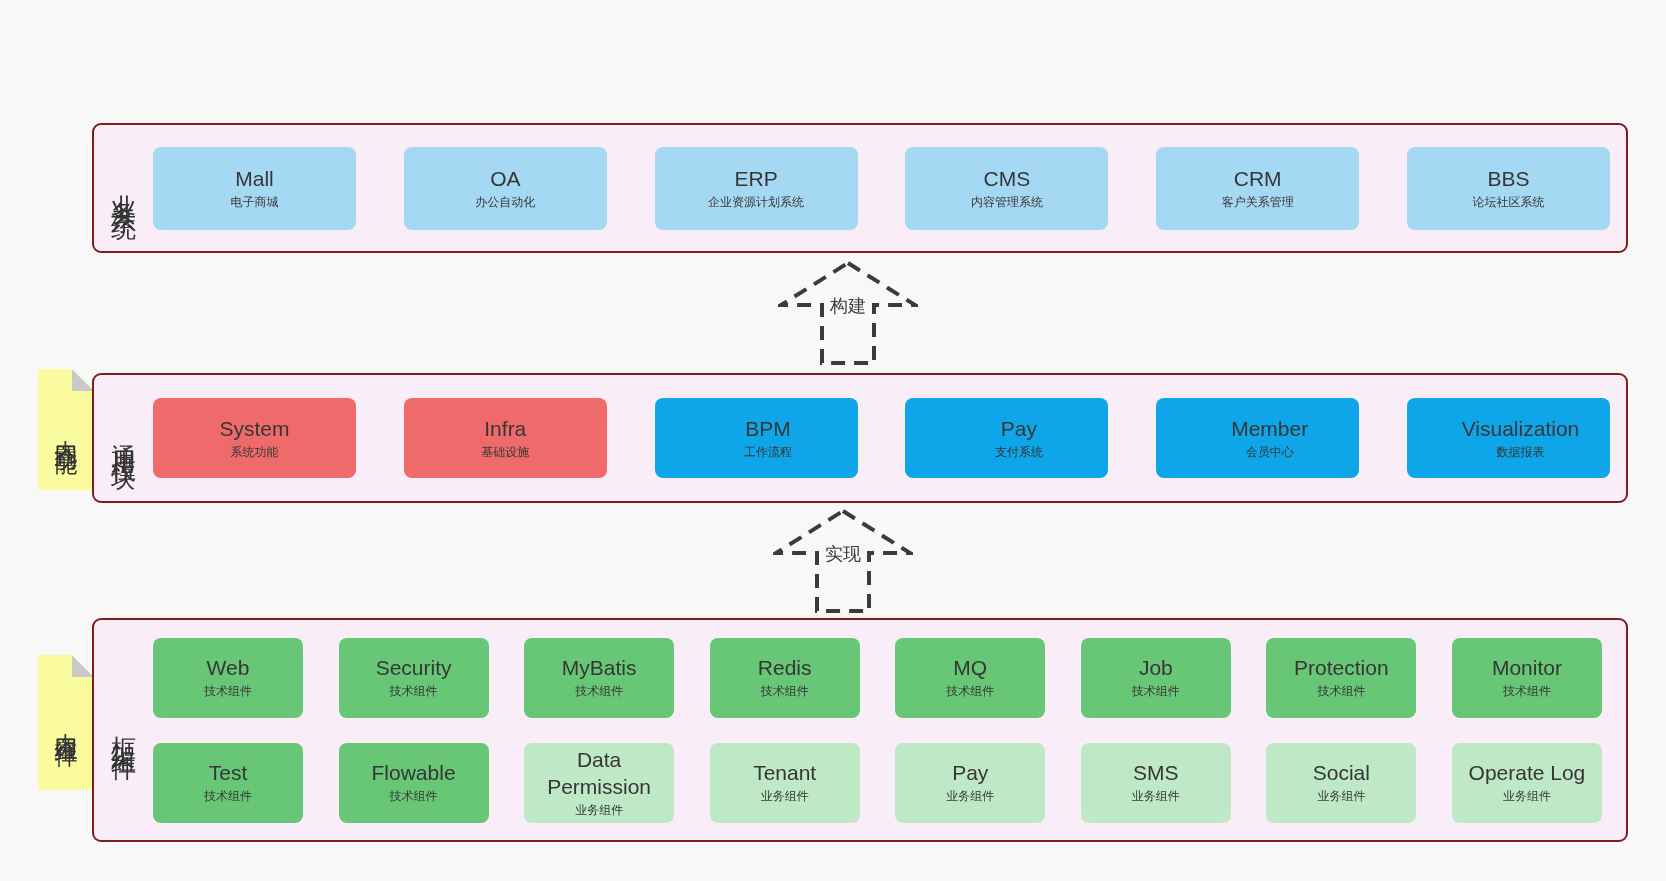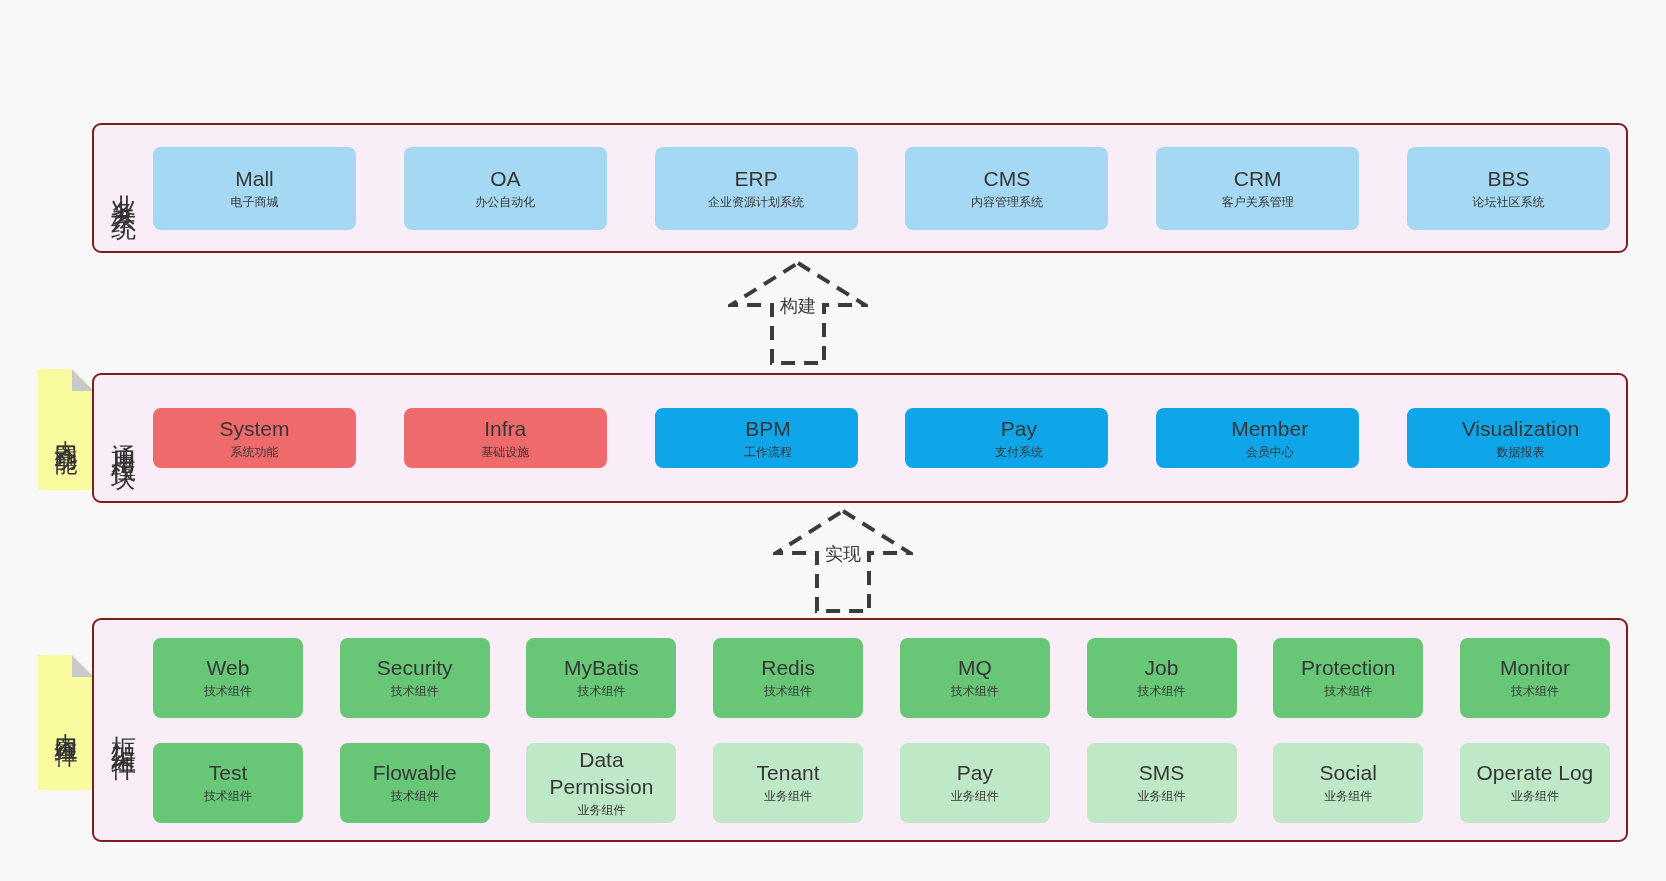--- a/index.html
+++ b/index.html
@@ -12,27 +12,27 @@
     display:flex;z-index:2;}
   #sec-business{top:123px;height:130px;}
   #sec-modules{top:373px;height:130px;}
   #sec-framework{top:618px;height:224px;}
 
   .gutter{flex:0 0 59px;display:flex;align-items:center;justify-content:center;}
   .vlabel{writing-mode:vertical-rl;text-orientation:upright;font-size:25px;
     letter-spacing:7px;color:#333;line-height:1;}
 
   .boxes{flex:1;display:flex;align-items:center;justify-content:space-between;padding-right:16px;}
-  .rows{flex:1;display:flex;flex-direction:column;justify-content:center;gap:25px;padding-right:16px;}
+  .rows{flex:1;display:flex;flex-direction:column;justify-content:center;gap:25px;padding-right:24px;}
   .row{display:flex;justify-content:space-between;}
 
   .box{border-radius:8px;display:flex;flex-direction:column;align-items:center;
     justify-content:center;text-align:center;line-height:1.28;box-sizing:border-box;padding:2px 4px;}
   .box.wide{width:203px;height:83px;}
-  #sec-modules .box.wide{height:60px;}
+  #sec-modules .box.wide{height:80px;}
   .box.small{width:150px;height:80px;}
   .en{font-size:21px;}
   .zh{font-size:12px;margin-top:2px;}
 
   .blue{background:#a5d8f3;}
   .red{background:#ee6a6b;}
   .pink{background:#0ea5e9;padding-left:28px;}
   .green{background:#68c677;}
   .lightgreen{background:#bee8c6;}
 
@@ -41,21 +41,21 @@
     display:flex;align-items:center;justify-content:center;
     clip-path:polygon(0 0,calc(100% - 22px) 0,100% 22px,100% 100%,0 100%);}
   #note-modules{top:369px;height:121px;}
   #note-framework{top:655px;height:135px;}
   .fold{position:absolute;top:0;right:0;width:22px;height:22px;background:#c9c9c9;
     clip-path:polygon(0 0,100% 100%,0 100%);}
   .note .vlabel{font-size:23px;letter-spacing:4px;}
 
   
   .arrow{position:absolute;width:140px;height:106px;z-index:1;}
-  #arrow-build{left:728px;top:260px;}
+  #arrow-build{left:778px;top:260px;}
   #arrow-implement{left:773px;top:508px;}
   .arrow svg{position:absolute;left:0;top:0;}
   .arrow polygon{fill:none;stroke:#3b3b3b;stroke-width:4;stroke-dasharray:14 9;}
   .alabel{position:absolute;left:50%;top:33px;transform:translateX(-50%);
     background:#f8f8f8;padding:1px 3px;font-size:18px;color:#3b3b3b;white-space:nowrap;}
 </style>
 </head>
 <body>
 
 <div class="canvas">

